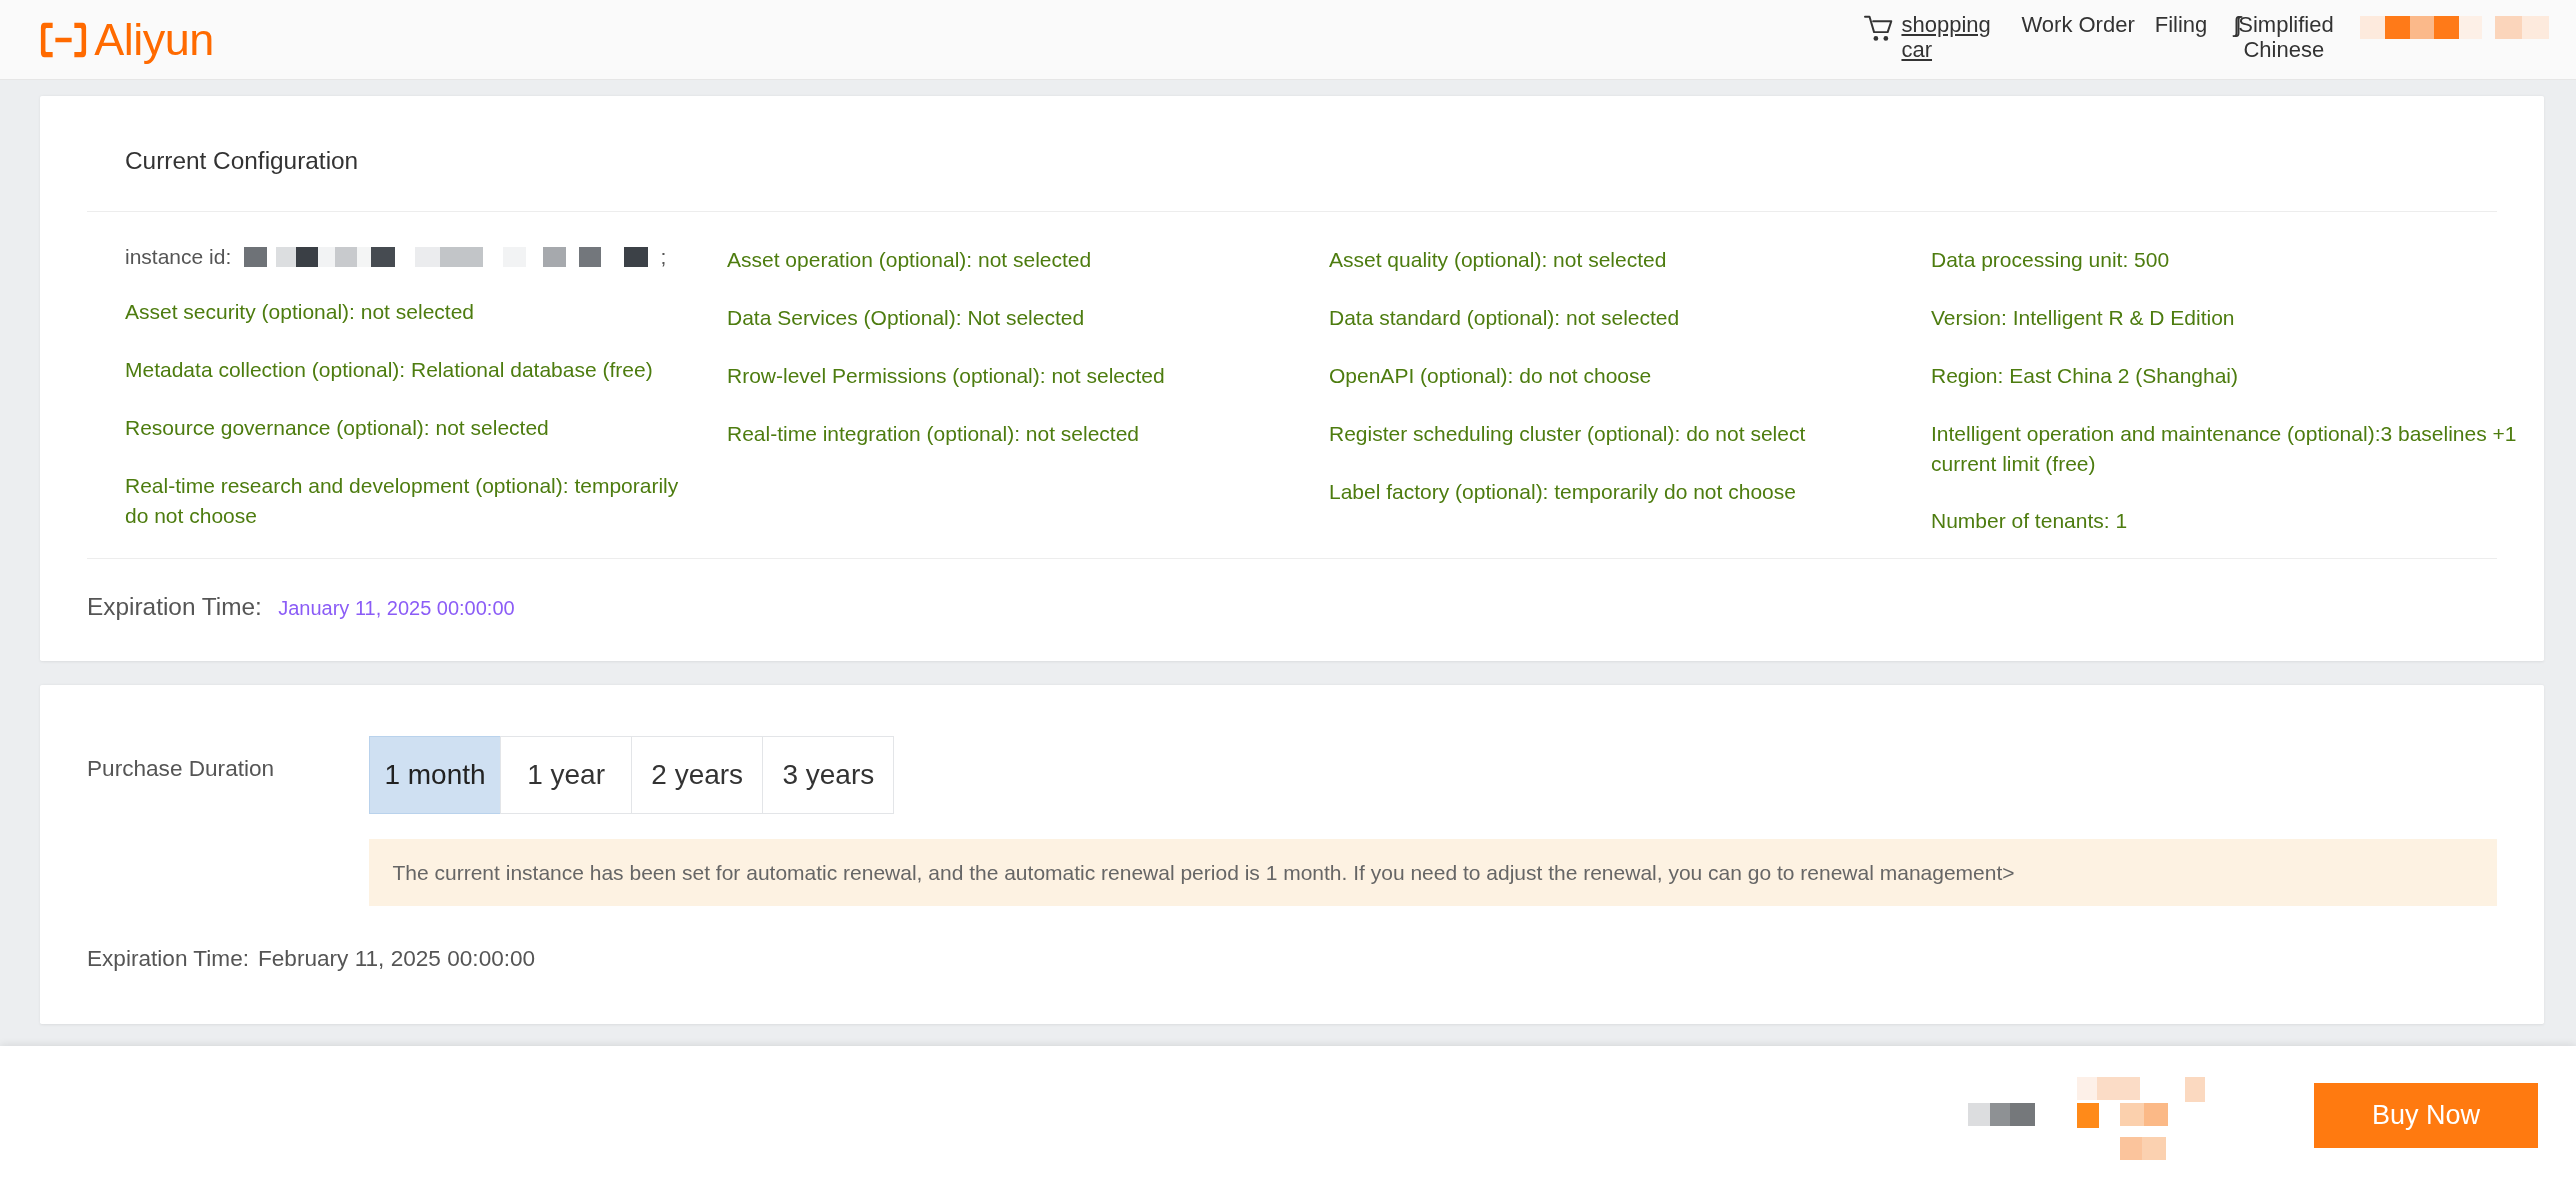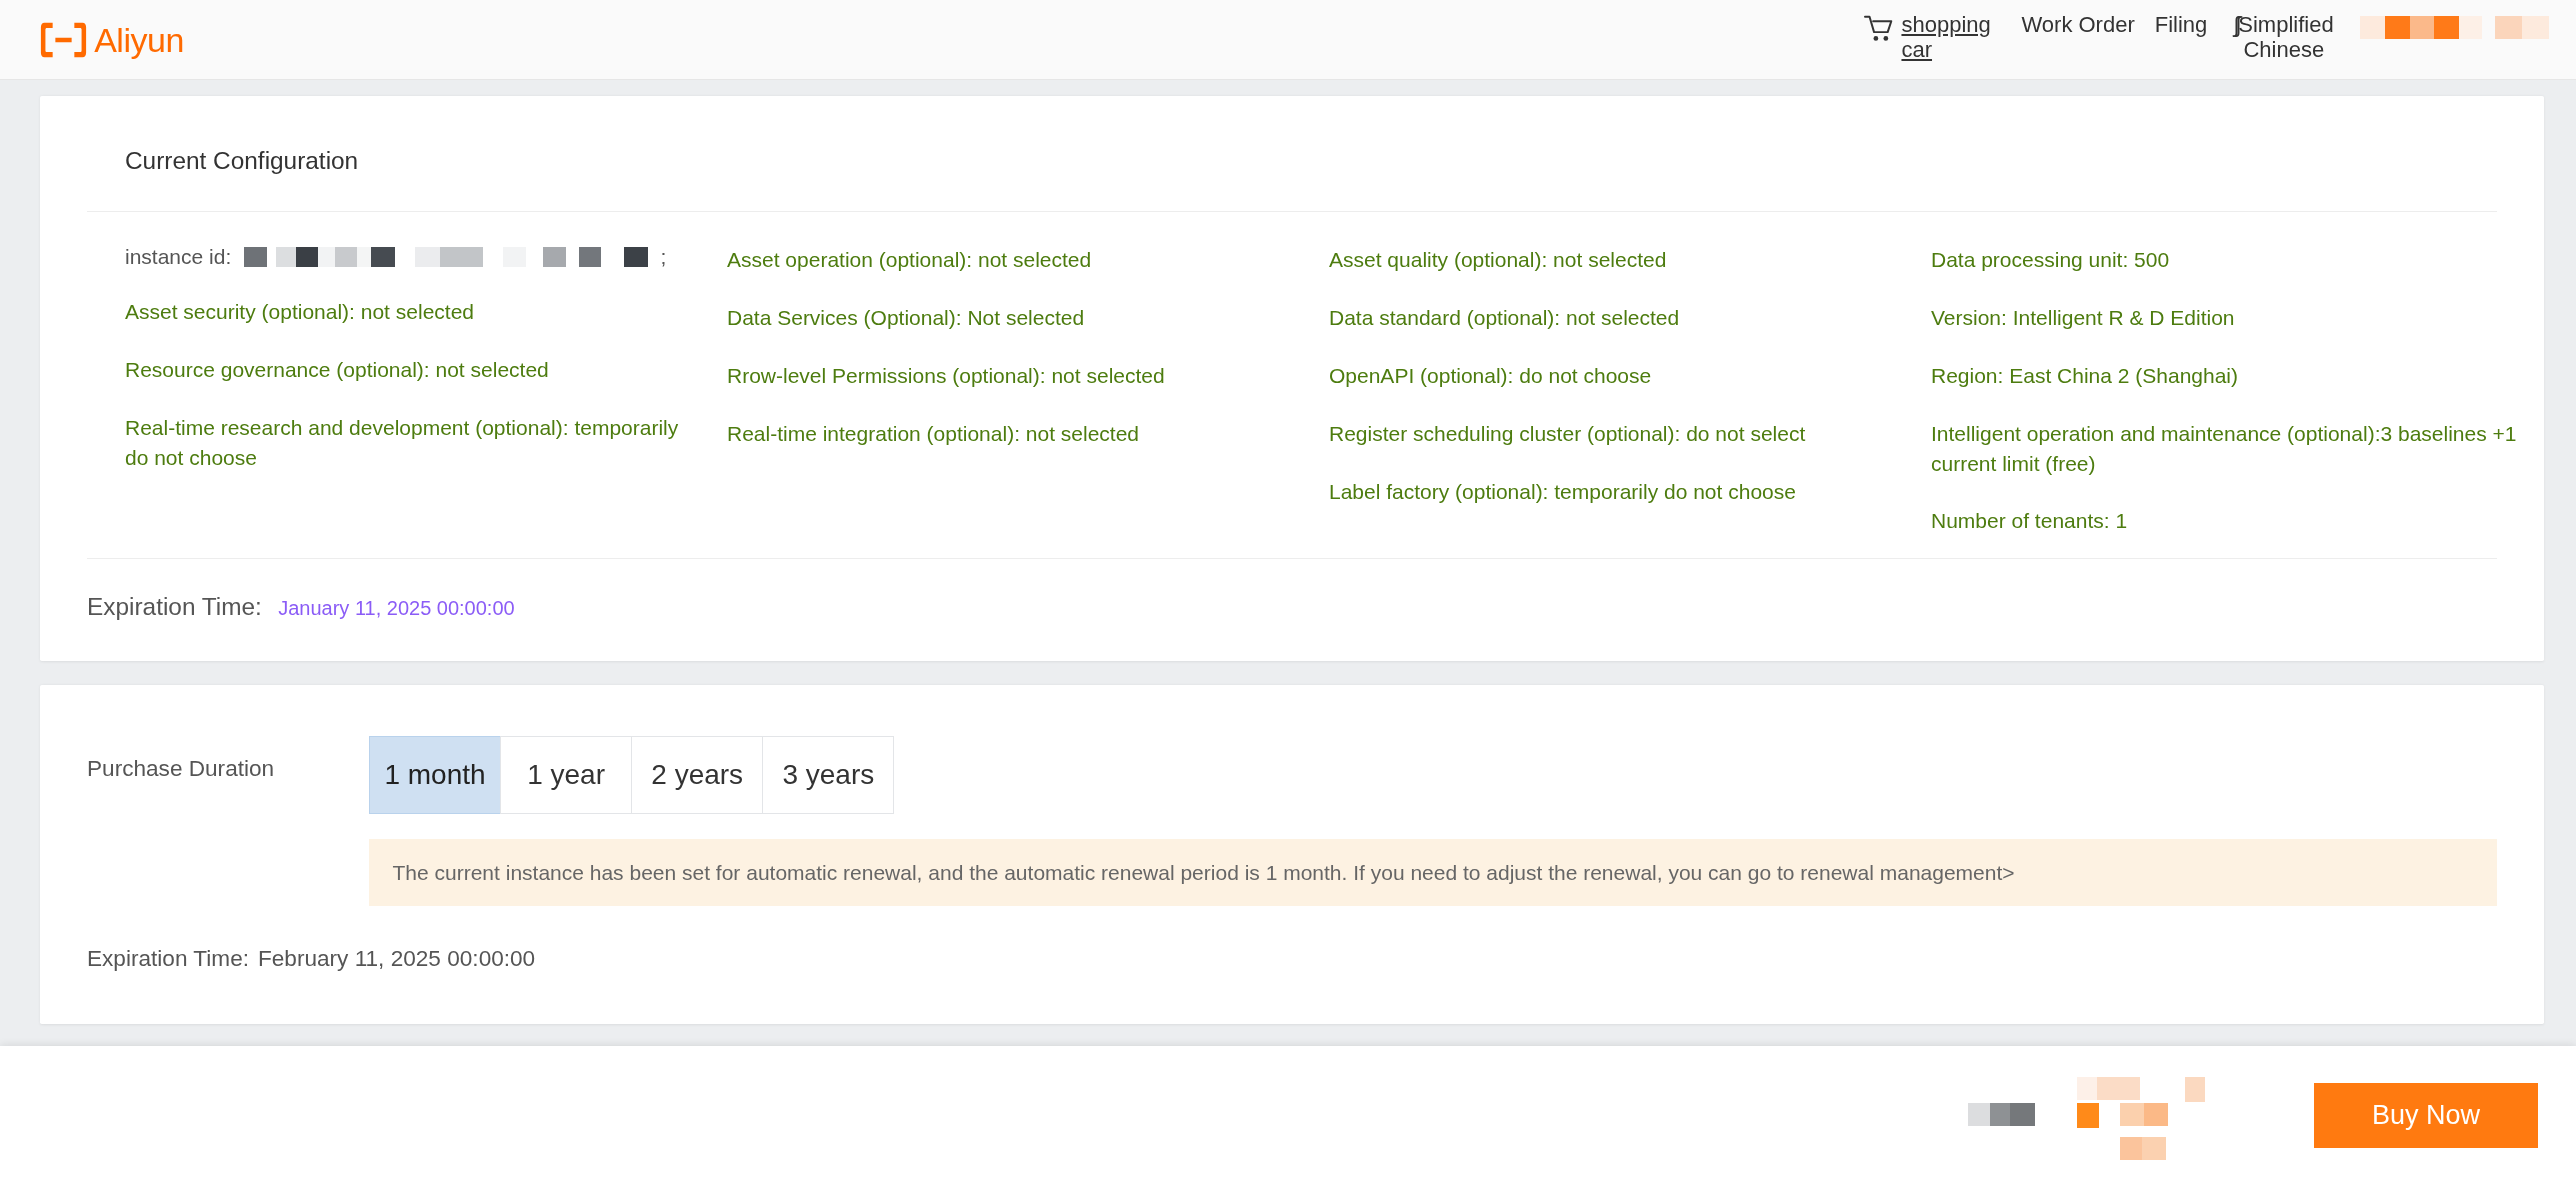--- a/index.html
+++ b/index.html
@@ -26,21 +26,21 @@
   }
   .logo {
     margin-left: 40px;
     display: flex;
     align-items: center;
     gap: 7.2px;
   }
   .logo-mark { width: 47px; height: 38px; display: block; }
   .logo-text {
     color: #ff6a00;
-    font-size: 34px;
+    font-size: 45px;
     letter-spacing: -0.5px;
     line-height: 1;
   }
   .header-right {
     margin-left: auto;
     display: flex;
     align-items: flex-start;
     gap: 20px;
     padding-right: 27px;
     height: 80px;
@@ -307,20 +307,21 @@
               <span class="px" style="width: 16.3px; height: 20px; background: rgb(255, 255, 255);"></span>
               <span class="px" style="width: 23.5px; height: 20px; background: rgb(166, 169, 173);"></span>
               <span class="px" style="width: 12.7px; height: 20px; background: rgb(255, 255, 255);"></span>
               <span class="px" style="width: 22px; height: 20px; background: rgb(115, 119, 124);"></span>
               <span class="px" style="width: 23.5px; height: 20px; background: rgb(255, 255, 255);"></span>
               <span class="px" style="width: 23.5px; height: 20px; background: rgb(60, 65, 71);"></span>
             </span>
           <span>;</span>
         </div>
         <div class="cfg-item">Asset security (optional): not selected</div>
+        <div class="cfg-item">Metadata collection (optional): Relational database (free)</div>
         <div class="cfg-item">Resource governance (optional): not selected</div>
         <div class="cfg-item">Real-time research and development (optional): temporarily do not choose</div>
       </div>
 
       <div class="cfg-col">
         <div class="cfg-item">Asset operation (optional): not selected</div>
         <div class="cfg-item">Data Services (Optional): Not selected</div>
         <div class="cfg-item">Rrow-level Permissions (optional): not selected</div>
         <div class="cfg-item">Real-time integration (optional): not selected</div>
       </div>

